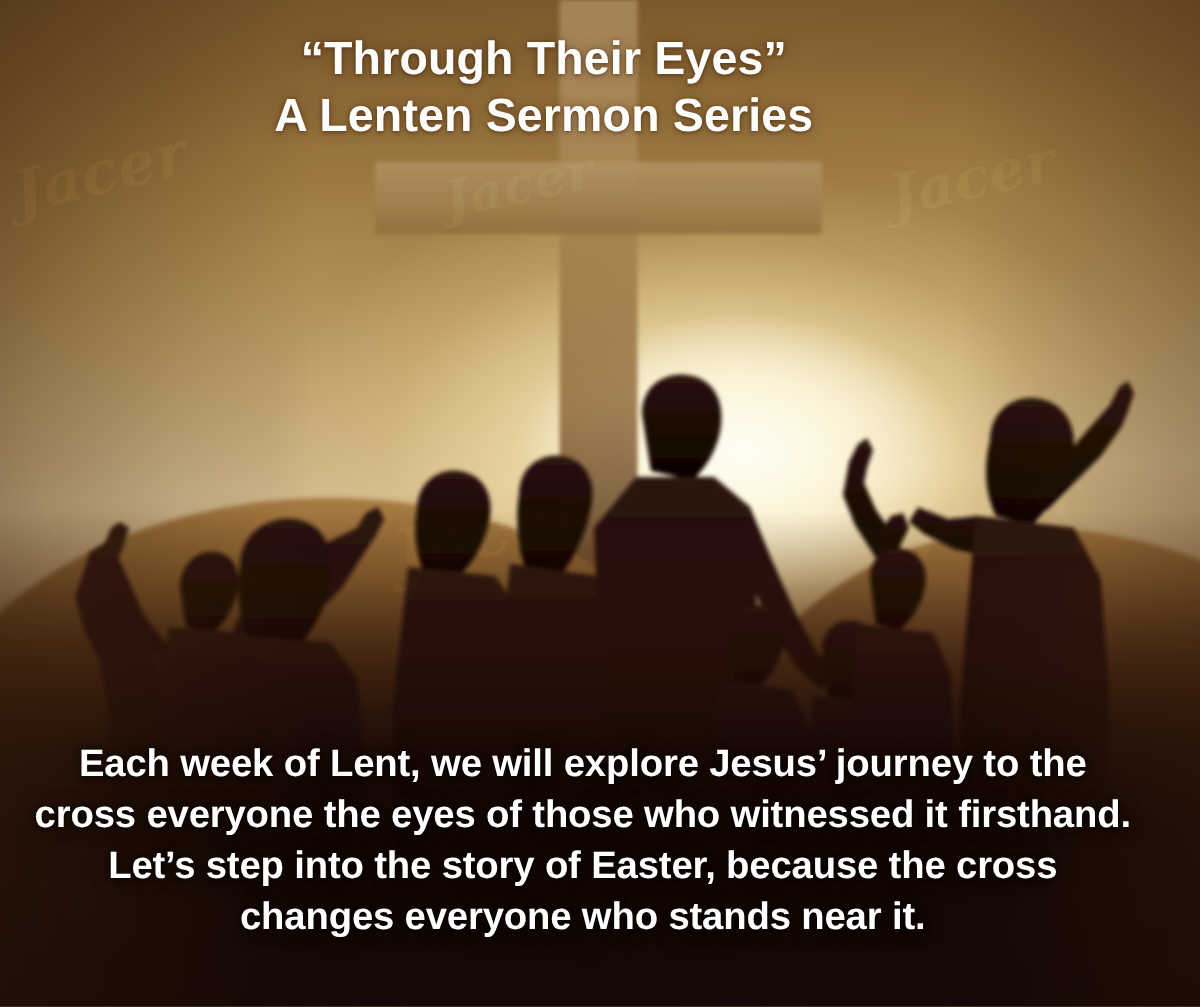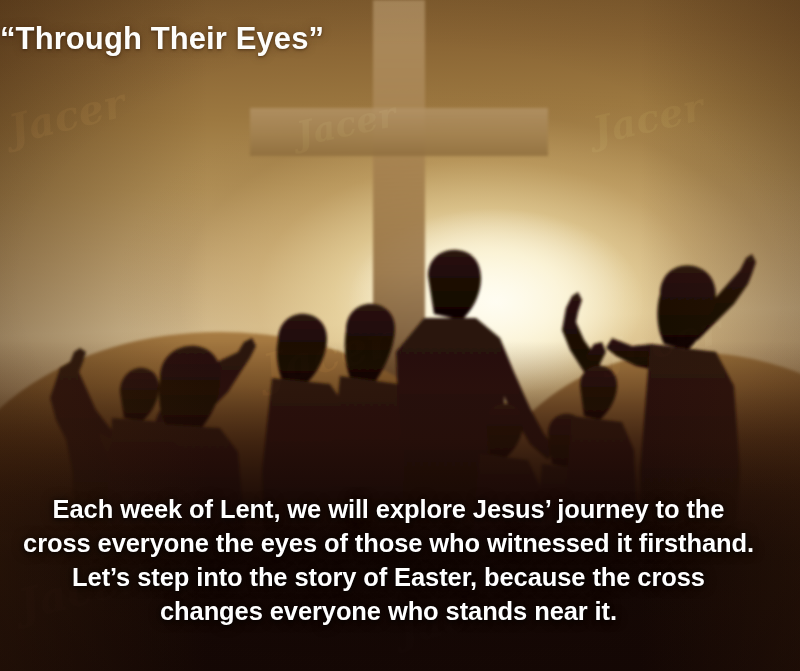--- a/index.html
+++ b/index.html
@@ -109,21 +109,21 @@
     letter-spacing:.5px;
     white-space:nowrap;
     pointer-events:none;
     mix-blend-mode:overlay;
   }
   .wm.dark{color:rgba(255,235,210,0.10);}
 
   
   #title-block{
     position:absolute;left:0;top:20px;width:725px;
-    text-align:left;
+    text-align:center;
     z-index:40;
   }
   #title-block .tline{
     display:block;
     color:#fdfdfb;
     font-family:"Liberation Sans",sans-serif;
     font-weight:700;
     font-size:31px;
     line-height:38px;
     letter-spacing:.1px;
@@ -281,20 +281,21 @@
       <div class="wm" style="left: 296px; top: 104px; font-size: 34px; opacity: 0.42; transform: rotate(-12deg);">Jacer</div>
       <div class="wm" style="left: 592px; top: 96px; font-size: 38px; opacity: 0.462; transform: rotate(-13deg);">Jacer</div>
       <div class="wm dark" style="left: 262px; top: 330px; font-size: 44px; opacity: 0.672; transform: rotate(-14deg);">Jacer</div>
       <div class="wm dark" style="left: 604px; top: 318px; font-size: 40px; opacity: 0.504; transform: rotate(-13deg);">Jacer</div>
       <div class="wm dark" style="left: 18px; top: 566px; font-size: 42px; opacity: 0.378; transform: rotate(-14deg);">Jacer</div>
       <div class="wm dark" style="left: 398px; top: 596px; font-size: 38px; opacity: 0.336; transform: rotate(-13deg);">Jacer</div>
     </div>
 
   <div id="title-block">
     <span class="tline">“Through Their Eyes”</span>
+    <span class="tline">A Lenten Sermon Series</span>
   </div>
 
   <div id="body-block">
     <span class="bline">Each week of Lent, we will explore Jesus’ journey to the</span>
     <span class="bline">cross everyone the eyes of those who witnessed it firsthand.</span>
     <span class="bline">Let’s step into the story of Easter, because the cross</span>
     <span class="bline">changes everyone who stands near it.</span>
   </div>
 
 </div>

